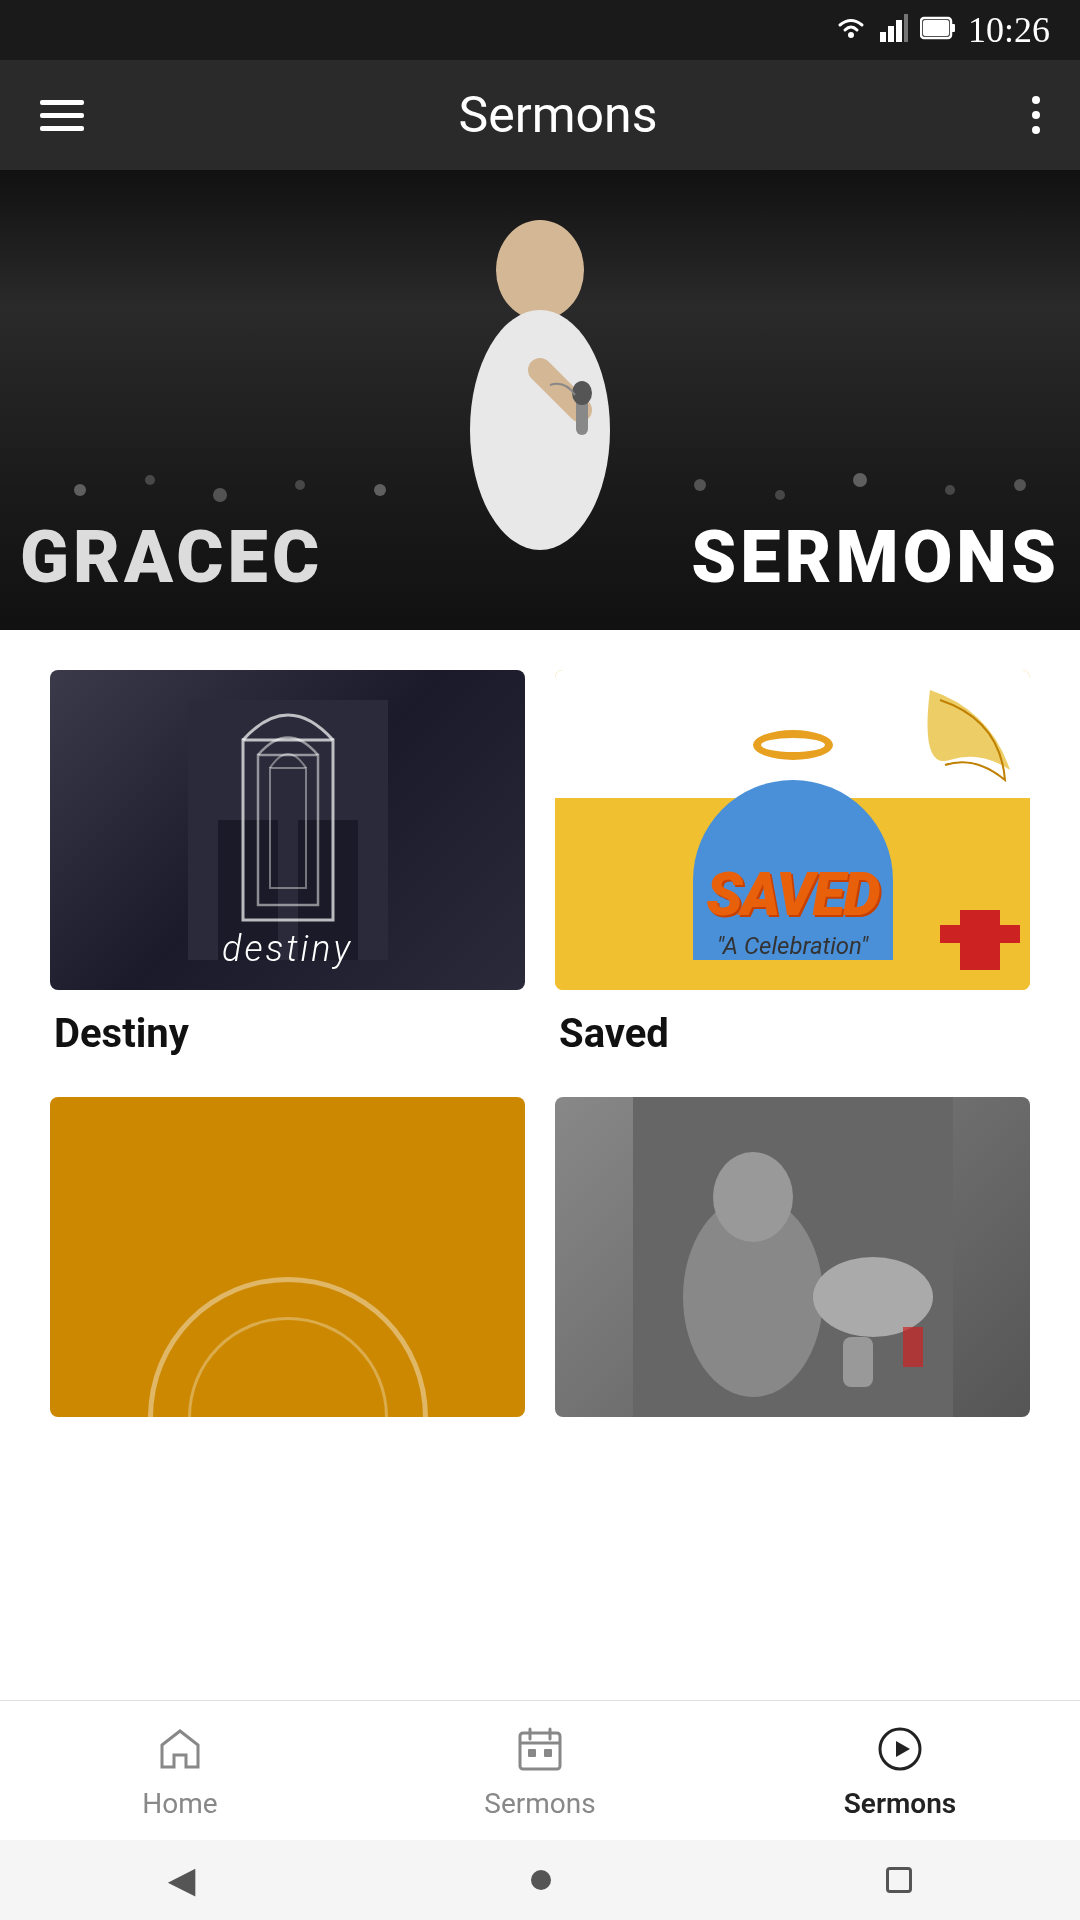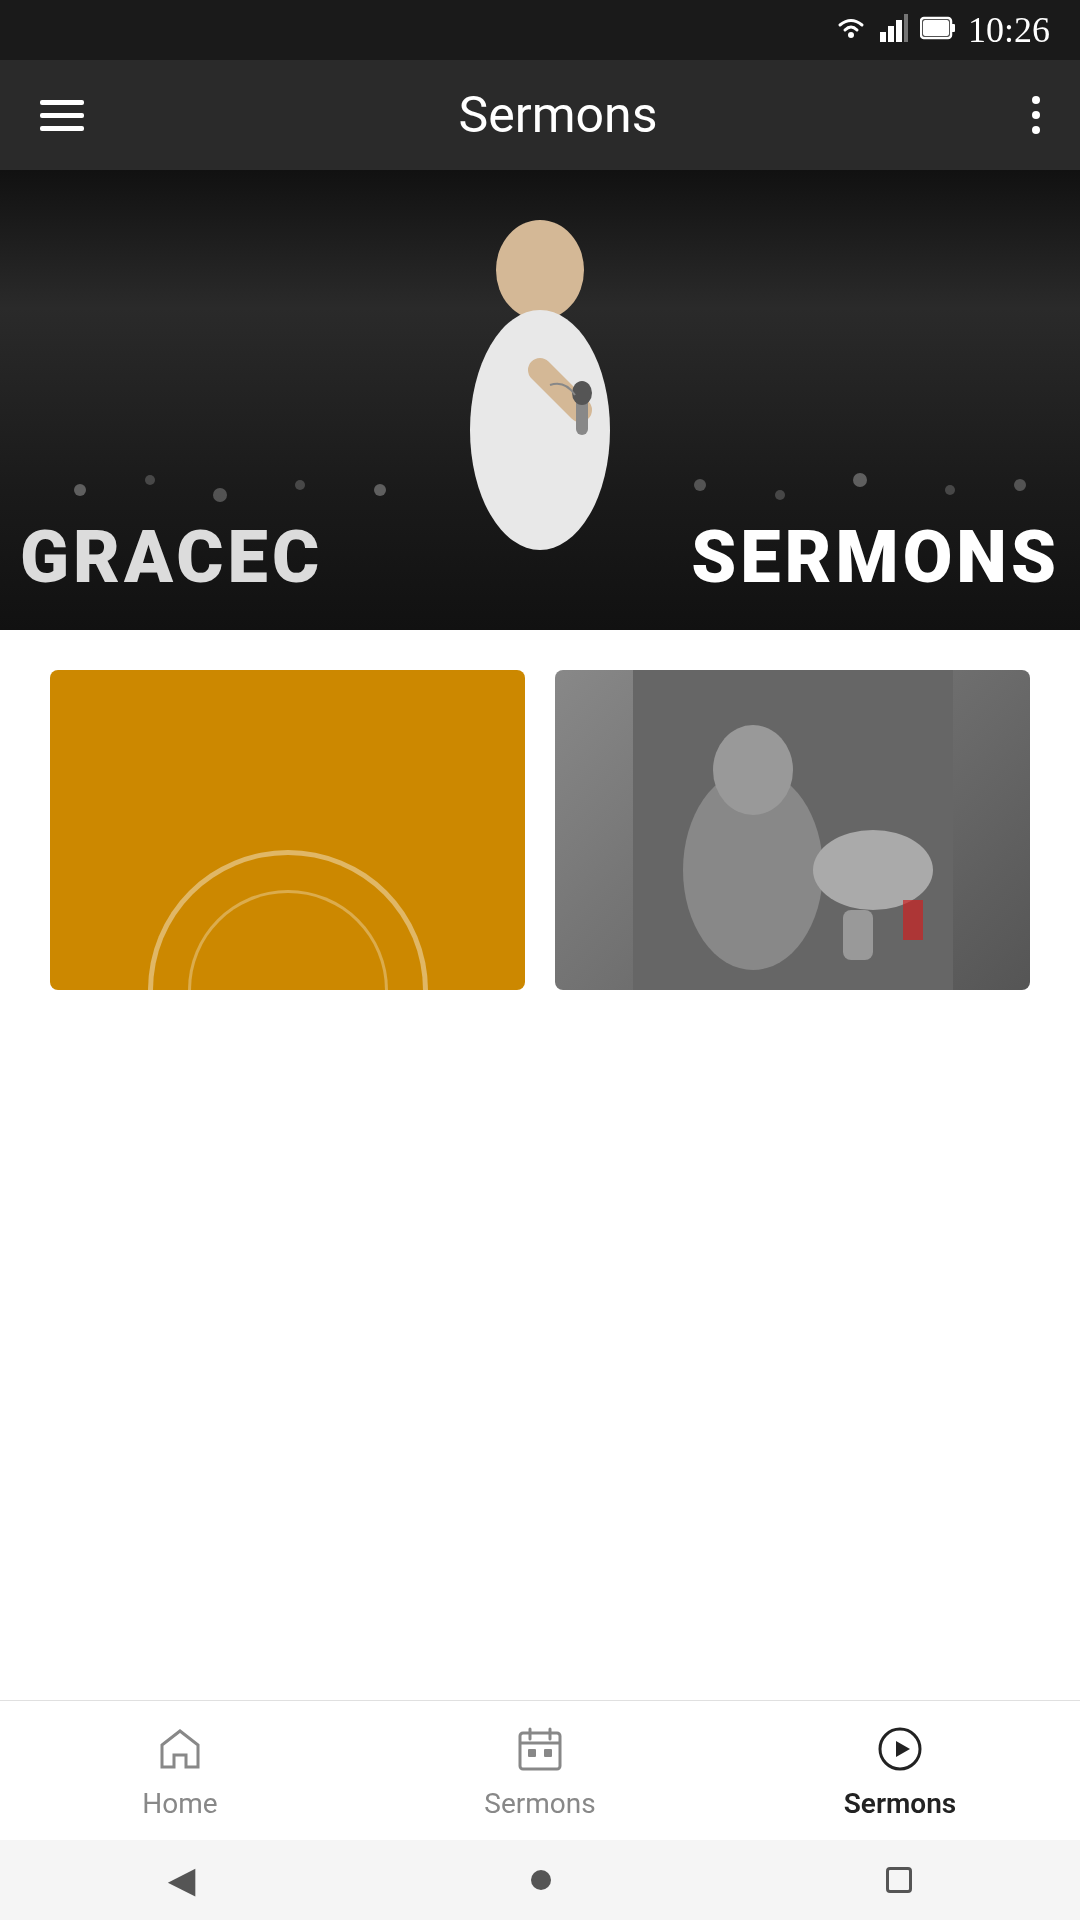--- a/index.html
+++ b/index.html
@@ -416,21 +416,71 @@
     </div>
 
     <div class="hero-gracec">GRACEC</div>
 
     <div class="hero-sermons">SERMONS</div>
   </div>
 </div>
 
 <div class="sermon-grid">
 
-
+  <div class="sermon-card">
+    <div class="sermon-thumbnail">
+      <div class="thumbnail-destiny">
+        <svg width="200" height="260" viewBox="0 0 200 260">
+
+          <rect width="200" height="260" fill="#2a2a3a"></rect>
+          <rect x="30" y="120" width="60" height="140" fill="#1a1a28"></rect>
+          <rect x="110" y="120" width="60" height="140" fill="#1a1a28"></rect>
+
+          <rect x="55" y="40" width="90" height="180" fill="none" stroke="rgba(255,255,255,0.7)" stroke-width="3"></rect>
+          <path d="M55 40 Q100 -10 145 40" fill="none" stroke="rgba(255,255,255,0.7)" stroke-width="3"></path>
+
+          <rect x="70" y="55" width="60" height="150" fill="none" stroke="rgba(255,255,255,0.5)" stroke-width="2.5"></rect>
+          <path d="M70 55 Q100 20 130 55" fill="none" stroke="rgba(255,255,255,0.5)" stroke-width="2.5"></path>
+
+          <rect x="82" y="68" width="36" height="120" fill="none" stroke="rgba(255,255,255,0.4)" stroke-width="2"></rect>
+          <path d="M82 68 Q100 40 118 68" fill="none" stroke="rgba(255,255,255,0.4)" stroke-width="2"></path>
+        </svg>
+        <div class="destiny-text-overlay">destiny</div>
+      </div>
+    </div>
+    <div class="sermon-title">Destiny</div>
+  </div>
+
+  <div class="sermon-card">
+    <div class="sermon-thumbnail">
+      <div class="thumbnail-saved">
+
+        <div style="position:absolute;top:0;left:0;right:0;height:40%;background:#fff;"></div>
+        <div style="position:absolute;top:0;left:0;right:0;bottom:0;background:#f0c030;clip-path:polygon(0 40%, 100% 40%, 100% 100%, 0 100%);"></div>
+
+        <div class="saved-halo" style="top:60px;"></div>
+
+        <div class="saved-blue-dome"></div>
+
+        <div style="position:absolute;top:20px;right:20px;width:100px;height:120px;">
+          <svg width="100" height="120" viewBox="0 0 100 120">
+            <path d="M20 0 Q80 20 100 80 Q70 60 40 70 Q10 80 20 0Z" fill="#e8c040" opacity="0.8"></path>
+            <path d="M30 10 Q90 30 95 90 Q65 65 35 75" stroke="#c08000" stroke-width="2" fill="none"></path>
+          </svg>
+        </div>
+
+        <div class="saved-text">SAVED</div>
+
+        <div class="saved-subtitle">"A Celebration"</div>
+
+        <div class="saved-cross"></div>
+      </div>
+    </div>
+    <div class="sermon-title">Saved</div>
+  </div>
 
   <div class="sermon-card">
     <div class="sermon-thumbnail">
       <div class="thumbnail-golden" style="position:relative;">
 
         <div style="position:absolute;bottom:0;left:50%;transform:translateX(-50%);width:280px;height:140px;border:5px solid rgba(255,255,255,0.4);border-radius:140px 140px 0 0;border-bottom:none;"></div>
         <div style="position:absolute;bottom:0;left:50%;transform:translateX(-50%);width:200px;height:100px;border:3px solid rgba(255,255,255,0.3);border-radius:100px 100px 0 0;border-bottom:none;"></div>
       </div>
     </div>
     <div class="sermon-title"></div>

